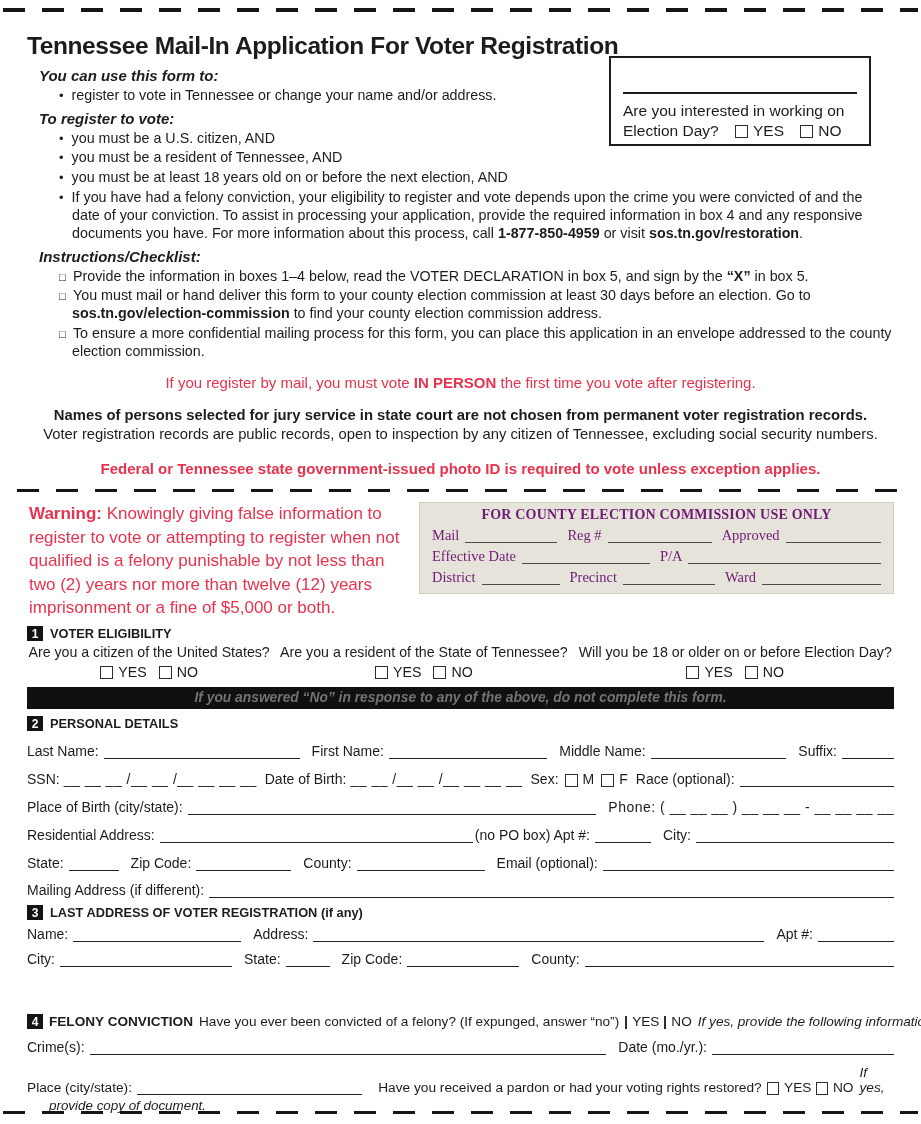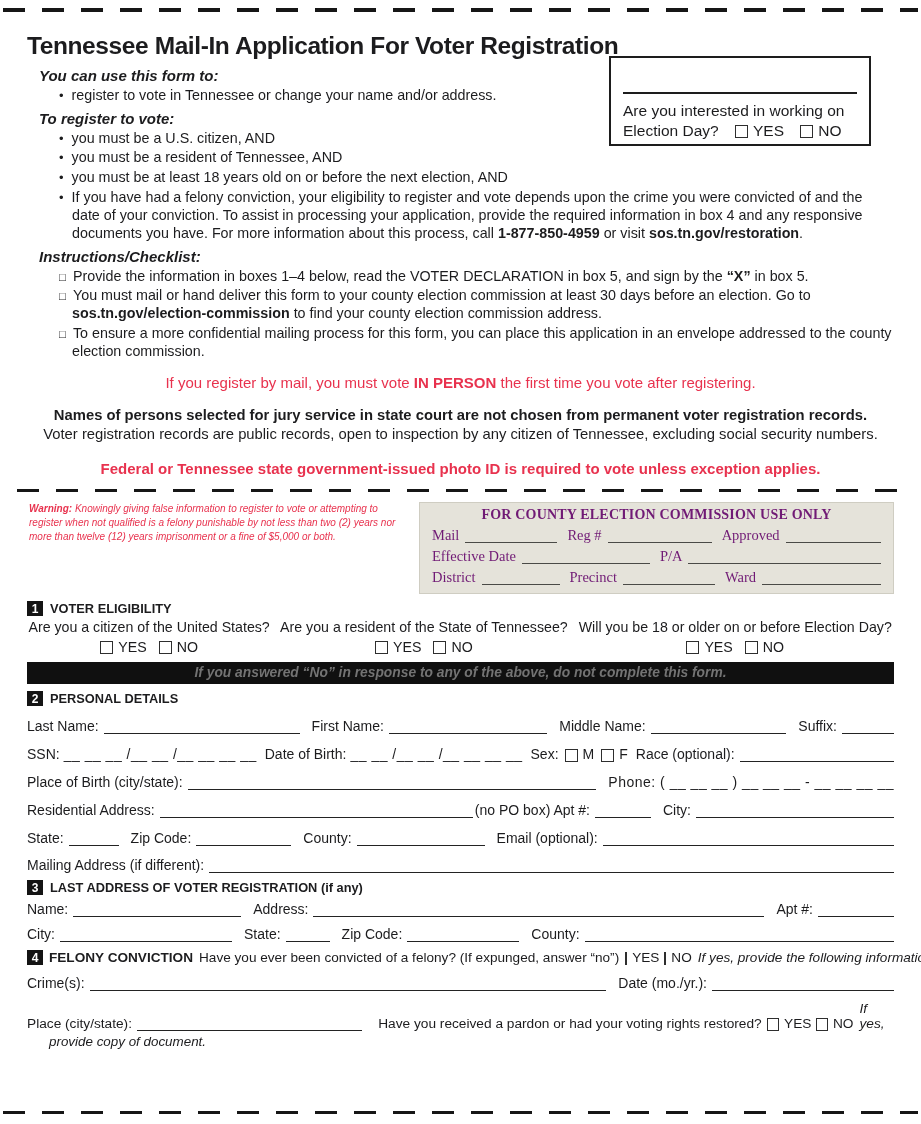--- a/index.html
+++ b/index.html
@@ -23,21 +23,21 @@
   .eb-line { border-bottom:2px solid #1d1d1d; height:26px; margin-bottom:7px; }
 
   .center { text-align:center; }
   .red { color:#e8324e; }
   .notice-inperson { font-size:15px; margin:14px 0 0 0; }
   .notice-par { font-size:15px; margin:13px 40px 0 40px; line-height:1.3; }
   .notice-jury { font-size:14.8px; margin:15px 10px 0 10px; line-height:1.3; }
   .notice-id { font-size:15px; font-weight:bold; margin:15px 0 12px 0; }
 
   .midrow { display:flex; gap:14px; margin-top:10px; align-items:flex-start; }
-  .warning { width:378px; font-size:10px; line-height:1.38; padding-left:2px;font-style:italic; }
+  .warning { width:378px; font-size:17px; line-height:1.38; padding-left:2px; }
   .commission { flex:1; background:#e5e3da; border:1px solid #cfcdc2; padding:4px 12px 7px 12px; font-family:"Liberation Serif", serif; font-size:14.5px; color:#701a75; }
   .commission .c-title { text-align:center; font-weight:bold; font-size:14px; letter-spacing:0.2px; margin-bottom:1px; }
   .crow { display:flex; align-items:flex-end; margin-top:4px; }
   .crow .lab { white-space:nowrap; }
   .cbl { border-bottom:1px solid #4a4a46; height:14px; margin:0 10px 1px 6px; }
   .grow { flex:1; }
 
   .sec { display:flex; align-items:center; gap:7px; font-weight:bold; font-size:12.8px; margin:7px 0 3px 0; }
   .numbox { background:#141414; color:#fff; min-width:16px; height:15px; display:inline-flex; align-items:center; justify-content:center; font-size:12px; font-weight:bold; padding:0 1px; flex:0 0 auto; }
 
@@ -48,21 +48,21 @@
   .cb.first { margin-left:0; }
   .nobar { background:#101010; color:#737373; text-align:center; font-style:italic; font-weight:bold; font-size:13.8px; padding:3px 0 4px 0; margin-top:7px; }
 
   .frow { display:flex; align-items:flex-end; font-size:14px; margin-top:12px; }
   .frow .lab { white-space:nowrap; }
   .bl { border-bottom:1.2px solid #232323; height:15px; margin-left:5px; margin-right:12px; }
   .bl.last { margin-right:0; }
   .blanktxt { white-space:nowrap; letter-spacing:0.5px; }
 
   .f4head { display:flex; align-items:flex-end; flex-wrap:nowrap; font-size:13.6px; margin-top:8px; white-space:nowrap; }
-  .f4head .gapl { margin-left:6px; }
+  .f4head .gapl { margin-left:6px;margin-top:39px; }
   .smallnote { font-size:13.4px; }
 </style>
 </head>
 <body>
 
 <div class="page">
   <div class="cutline cut-top"></div>
 
   <div class="title">Tennessee Mail-In Application For Voter Registration</div>
 

